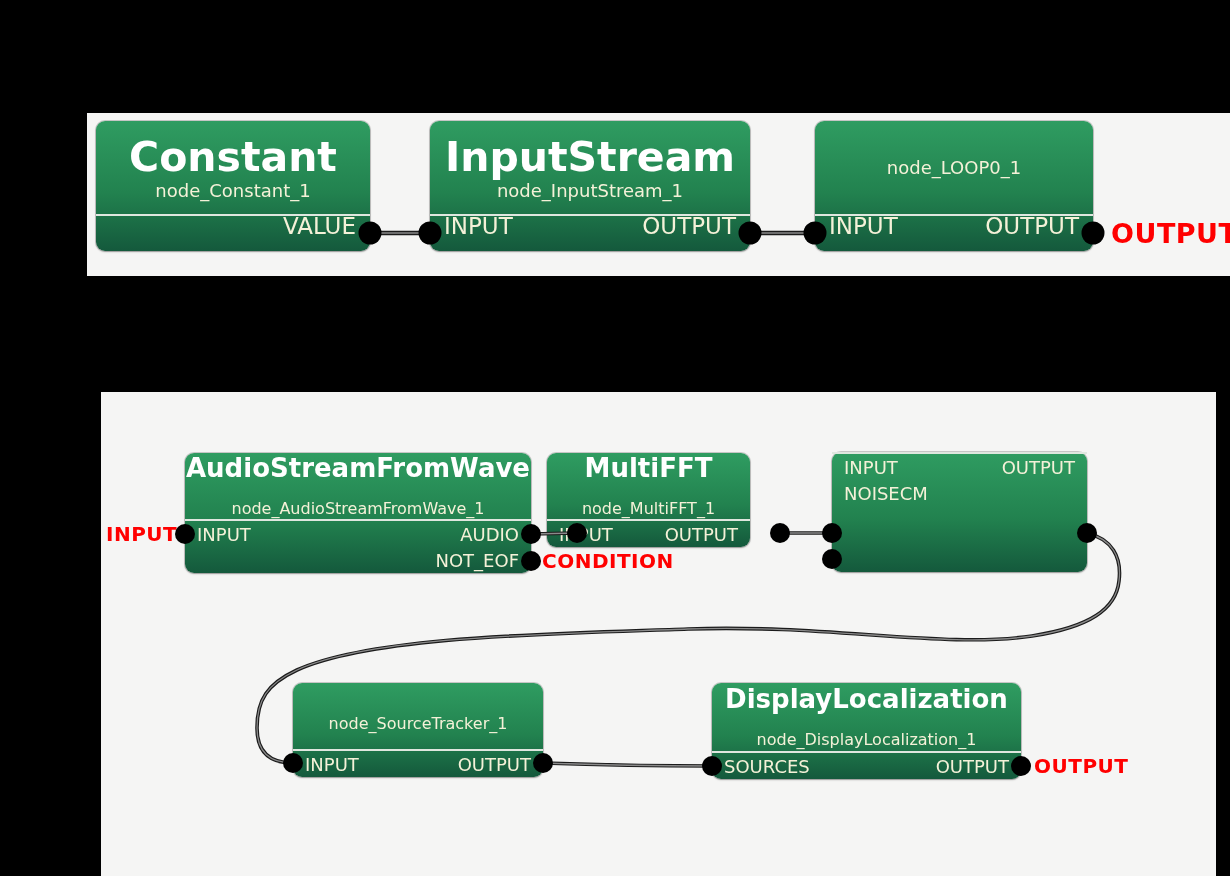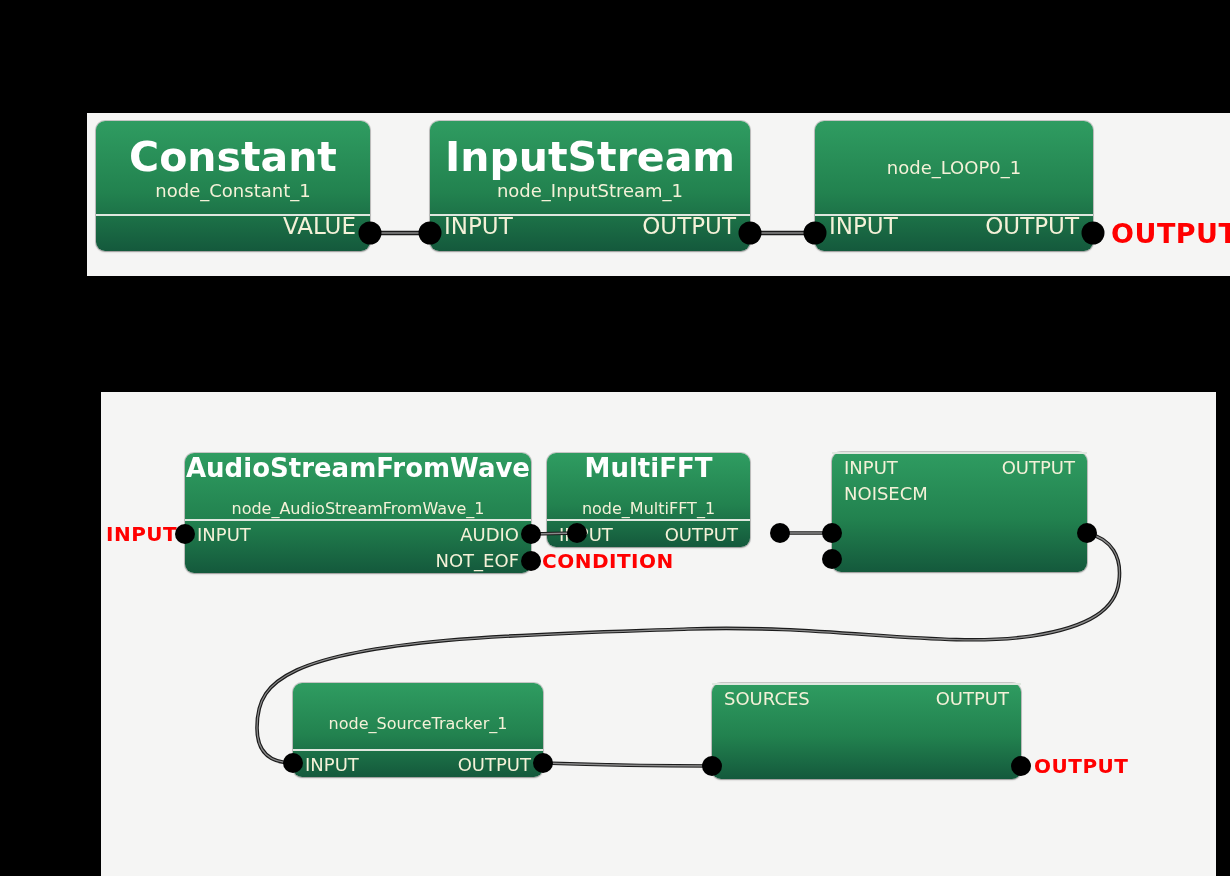--- a/index.html
+++ b/index.html
@@ -146,20 +146,24 @@
   </div>
   <div class="np">
     <div class="prow">
       <span class="pl">INPUT</span>
       <span class="pr">OUTPUT</span>
     </div>
   </div>
 </div>
 
 <div class="node p2" style="left:712px;top:683px;width:309px;height:96px">
+  <div class="nh" style="height:68px">
+    <div class="nt">DisplayLocalization</div>
+    <div class="ns">node_DisplayLocalization_1</div>
+  </div>
   <div class="np">
     <div class="prow">
       <span class="pl">SOURCES</span>
       <span class="pr">OUTPUT</span>
     </div>
   </div>
 </div>
 
 <div class="ext e1" style="left:1111px;top:234px">OUTPUT</div>
 <div class="ext e2" style="left:106px;top:534px">INPUT</div>

